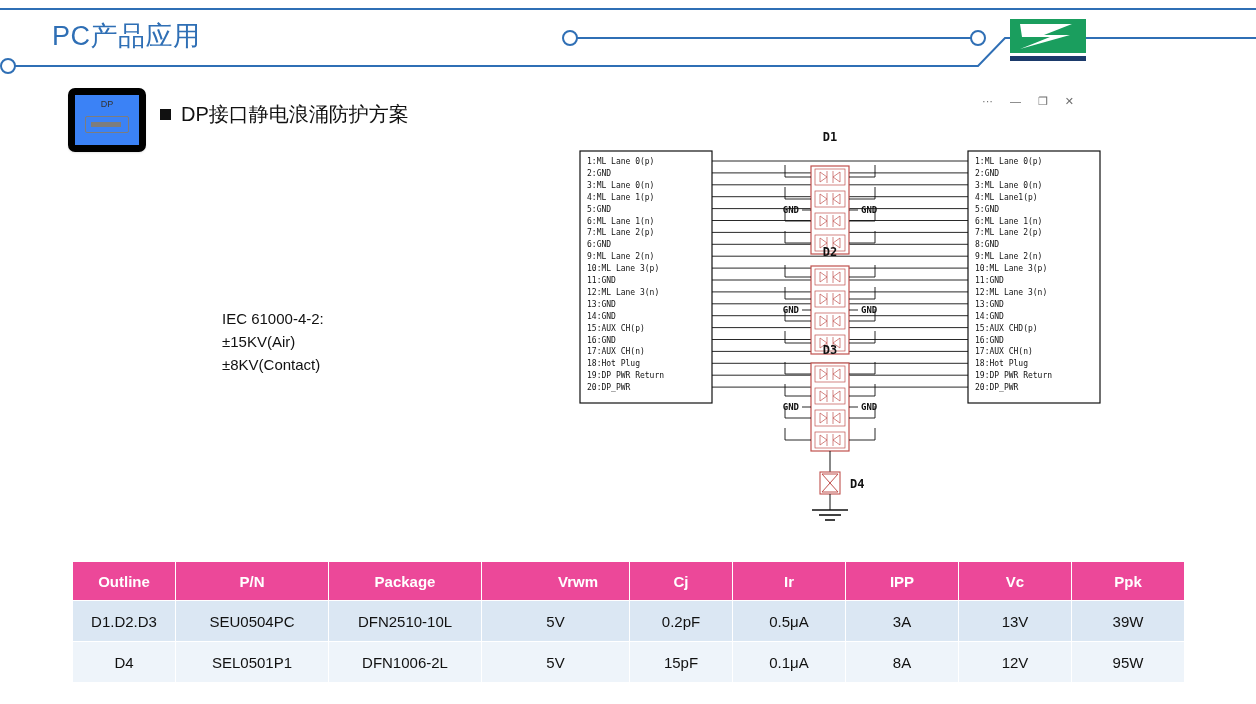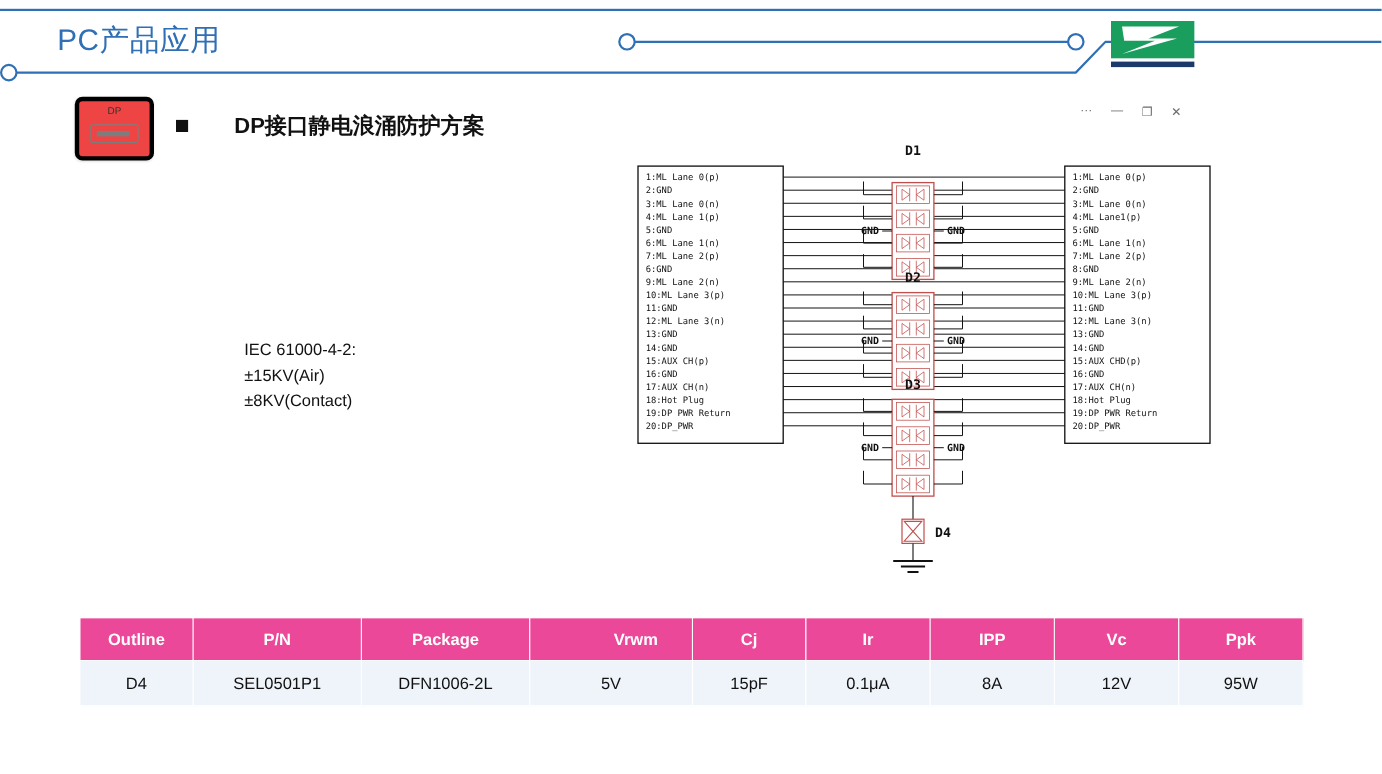--- a/index.html
+++ b/index.html
@@ -76,23 +76,23 @@
     margin-top: 2px;
   }
 
   
   .dp-icon {
     position: absolute;
     left: 68px;
     top: 88px;
     width: 64px;
     height: 50px;
-    border: 4px solid #000000;
+    border: 7px solid #000000;
     border-radius: 7px;
-    background: #ef4444;
+    background: #3b82f6;
     box-shadow: 0 1px 2px rgba(0,0,0,0.10);
   }
   .dp-icon .dp-label {
     position: absolute;
     left: 0;
     right: 0;
     top: 4px;
     text-align: center;
     font-size: 9px;
     color: #333;
@@ -126,23 +126,22 @@
     align-items: center;
   }
   .sec-bullet {
     width: 11px;
     height: 11px;
     background: #111;
     margin-right: 10px;
   }
   .sec-title {
     font-size: 20px;
-    font-weight: bold;
+    font-weight: normal;
     color: #111;
-    margin-left: 32px;
   }
 
   
   .iec-block {
     position: absolute;
     left: 222px;
     top: 308px;
     font-size: 15px;
     color: #111;
     line-height: 1.52;
@@ -458,20 +457,31 @@
         <th style="width: 150px;">Package</th>
         <th style="width: 100px; padding-left: 46px;">Vrwm</th>
         <th style="width: 100px;">Cj</th>
         <th style="width: 110px;">Ir</th>
         <th style="width: 110px;">IPP</th>
         <th style="width: 110px;">Vc</th>
         <th style="width: 110px; margin-top: 35px;">Ppk</th>
       </tr>
   </thead>
   <tbody id="tbody">
+      <tr class="r0">
+        <td>D1.D2.D3</td>
+        <td>SEU0504PC</td>
+        <td>DFN2510-10L</td>
+        <td>5V</td>
+        <td>0.2pF</td>
+        <td>0.5μA</td>
+        <td>3A</td>
+        <td>13V</td>
+        <td>39W</td>
+      </tr>
       <tr class="r1">
         <td>D4</td>
         <td>SEL0501P1</td>
         <td>DFN1006-2L</td>
         <td>5V</td>
         <td>15pF</td>
         <td>0.1μA</td>
         <td>8A</td>
         <td>12V</td>
         <td>95W</td>

